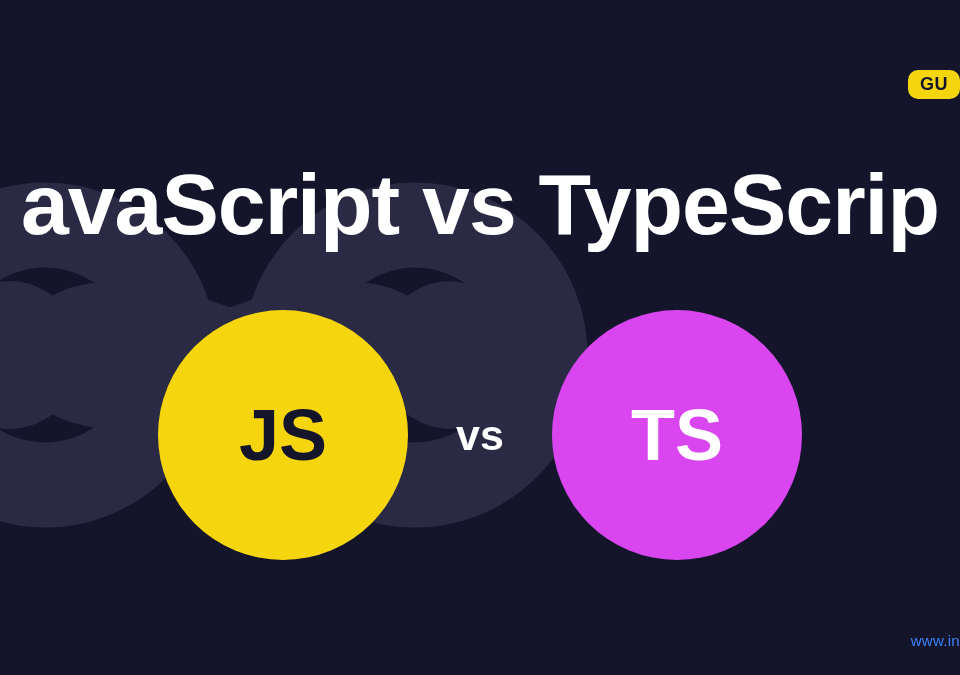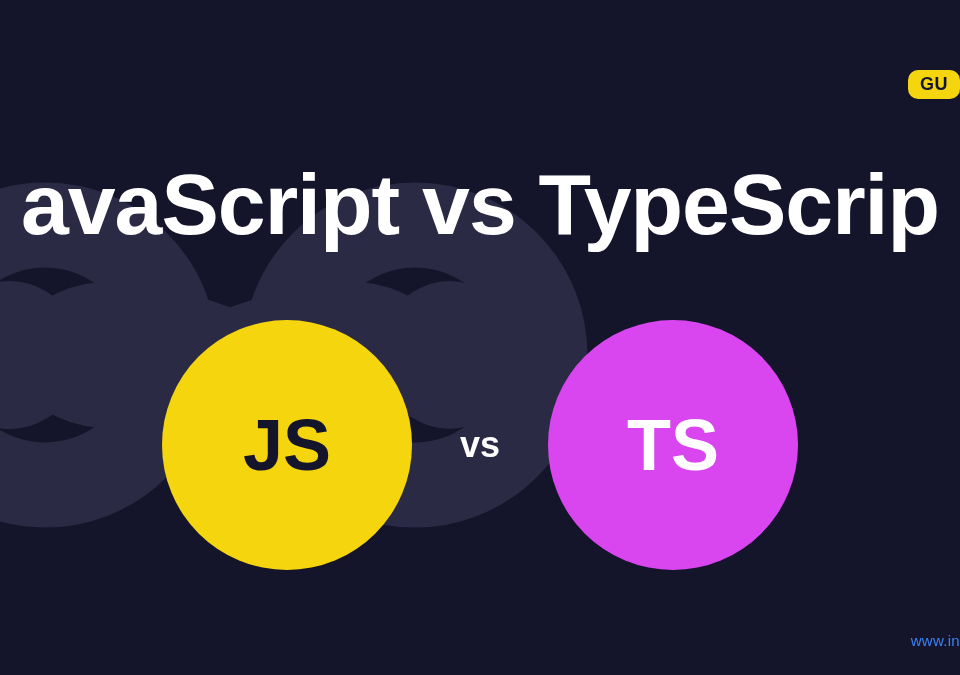--- a/index.html
+++ b/index.html
@@ -38,21 +38,21 @@
       width: 1008px;
       color: #ffffff;
       font-size: 86px;
       font-weight: 800;
       letter-spacing: -1px;
       text-align: center;
       white-space: nowrap;
     }
     .circles-row {
       position: absolute;
-      top: 320px;
+      top: 310px;
       left: 0;
       width: 960px;
       display: flex;
       align-items: center;
       justify-content: center;
       gap: 48px;
     }
     .circle {
       width: 250px;
       height: 250px;
@@ -60,21 +60,21 @@
       display: flex;
       align-items: center;
       justify-content: center;
       font-size: 72px;
       font-weight: 800;
     }
     .circle-js { background: #f5d50e; color: #14142b; }
     .circle-ts { background: #d946ef; color: #ffffff; }
     .vs-label {
       color: #ffffff;
-      font-size: 36px;
+      font-size: 43px;
       font-weight: 800;
     }
     .footer-url {
       position: absolute;
       bottom: 26px;
       right: 0;
       color: #3b82f6;
       font-size: 15px;
       font-weight: 500;
       letter-spacing: 0.3px;

